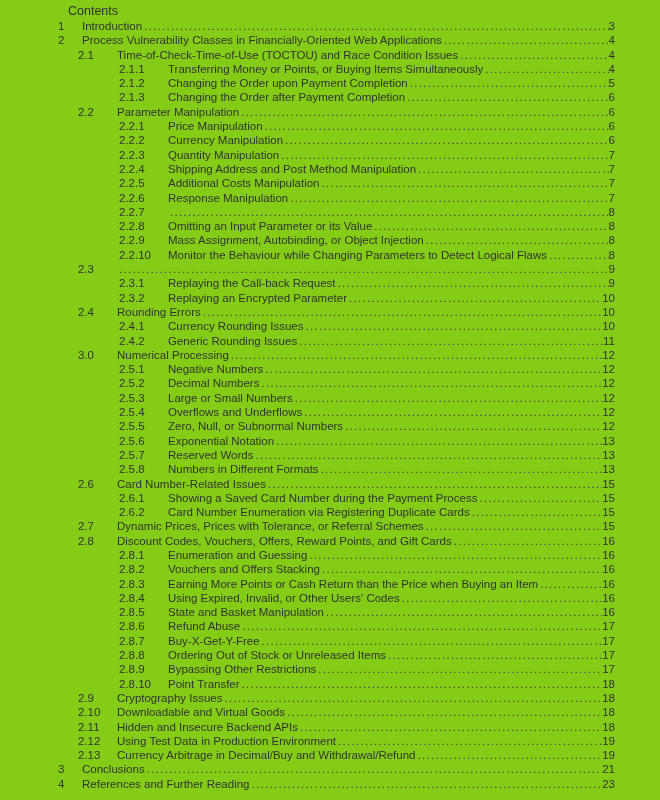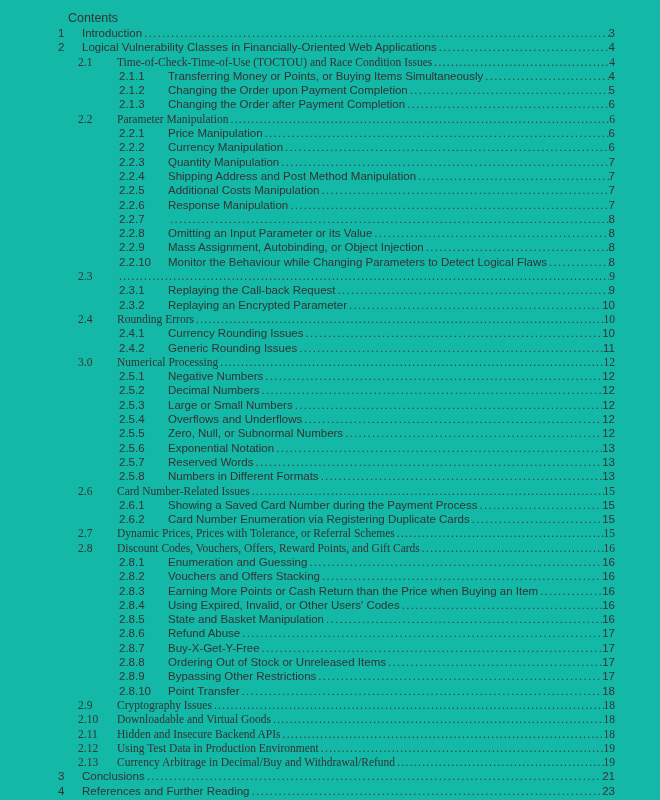--- a/index.html
+++ b/index.html
@@ -6,40 +6,40 @@
   html, body { width: 660px; height: 800px; }
   body {
     background: #ffffff;
     font-family: "Liberation Sans", sans-serif;
     color: #333333;
     overflow: hidden;
   }
   .page {
     width: 660px;
     height: 800px;
-    background: #14b8a6;
-    padding-top: 10px;
+    background: #84cc16;
+    padding-top: 3px;
   }
   .toc-heading {
     margin-left: 68px;
     font-size: 12.5px;
     line-height: 16px;
     color: #333333;
   }
   .toc-list { width: 100%; }
   .toc-row {
     display: flex;
     align-items: baseline;
     font-size: 11.5px;
     line-height: 14.3px;
     padding-right: 45px;
     white-space: nowrap;
   }
   .toc-row.level-1 { padding-left: 58px; }
-  .toc-row.level-2 { padding-left: 78px; font-family: Liberation Serif, serif; }
+  .toc-row.level-2 { padding-left: 78px; }
   .toc-row.level-3 { padding-left: 119px; align-items: center; }
   .toc-num { flex: 0 0 auto; }
   .level-1 .toc-num { width: 24px; }
   .level-2 .toc-num { width: 39px; }
   .level-3 .toc-num { width: 49px; }
   .toc-title { flex: 0 1 auto; white-space: nowrap; }
   .toc-dots {
     flex: 1 1 auto;
     min-width: 0;
     overflow: hidden;
@@ -57,21 +57,21 @@
   <div class="toc-heading">Contents</div>
   <div class="toc-list" id="toc-list">
       <div class="toc-row level-1">
         <span class="toc-num">1</span>
         <span class="toc-title">Introduction</span>
         <span class="toc-dots">............................................................................................................................................................................................................................................................................................................</span>
         <span class="toc-page">3</span>
       </div>
       <div class="toc-row level-1">
         <span class="toc-num">2</span>
-        <span class="toc-title">Logical Vulnerability Classes in Financially-Oriented Web Applications</span>
+        <span class="toc-title">Process Vulnerability Classes in Financially-Oriented Web Applications</span>
         <span class="toc-dots">............................................................................................................................................................................................................................................................................................................</span>
         <span class="toc-page">4</span>
       </div>
       <div class="toc-row level-2">
         <span class="toc-num">2.1</span>
         <span class="toc-title">Time-of-Check-Time-of-Use (TOCTOU) and Race Condition Issues</span>
         <span class="toc-dots">............................................................................................................................................................................................................................................................................................................</span>
         <span class="toc-page">4</span>
       </div>
       <div class="toc-row level-3">

